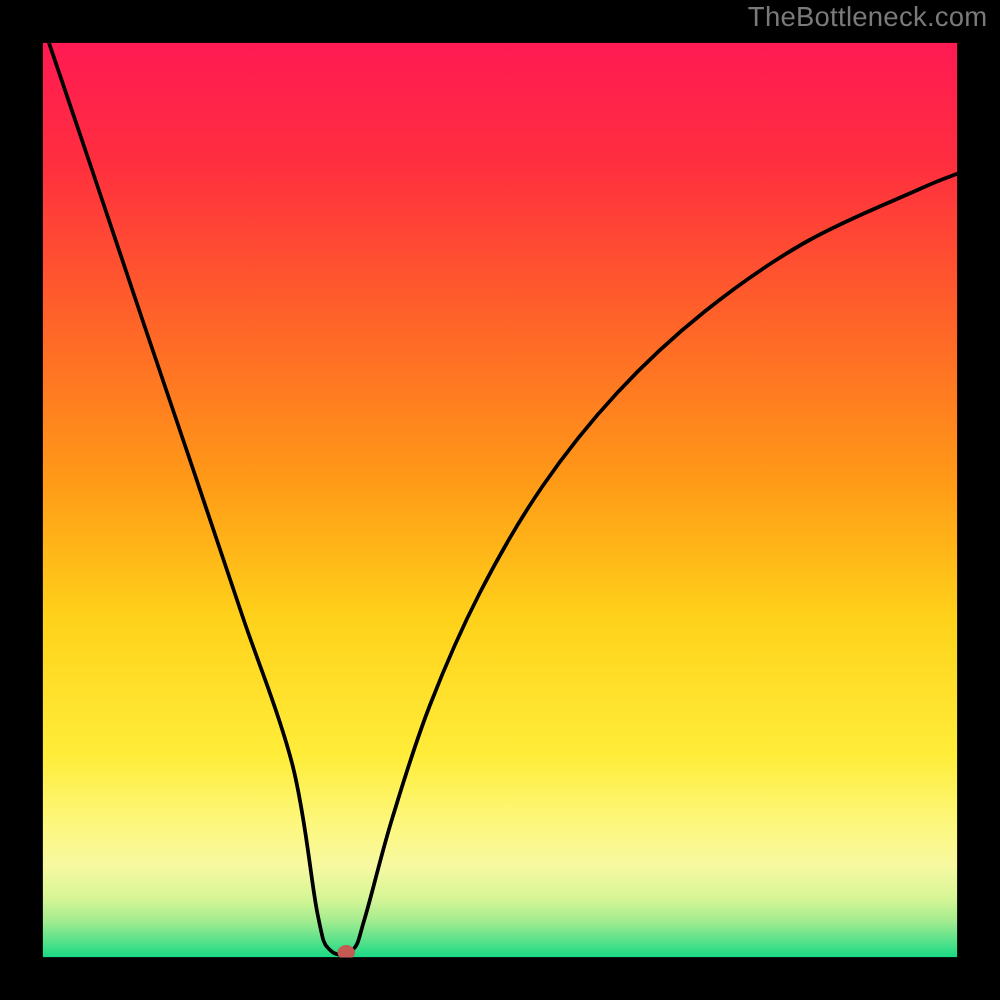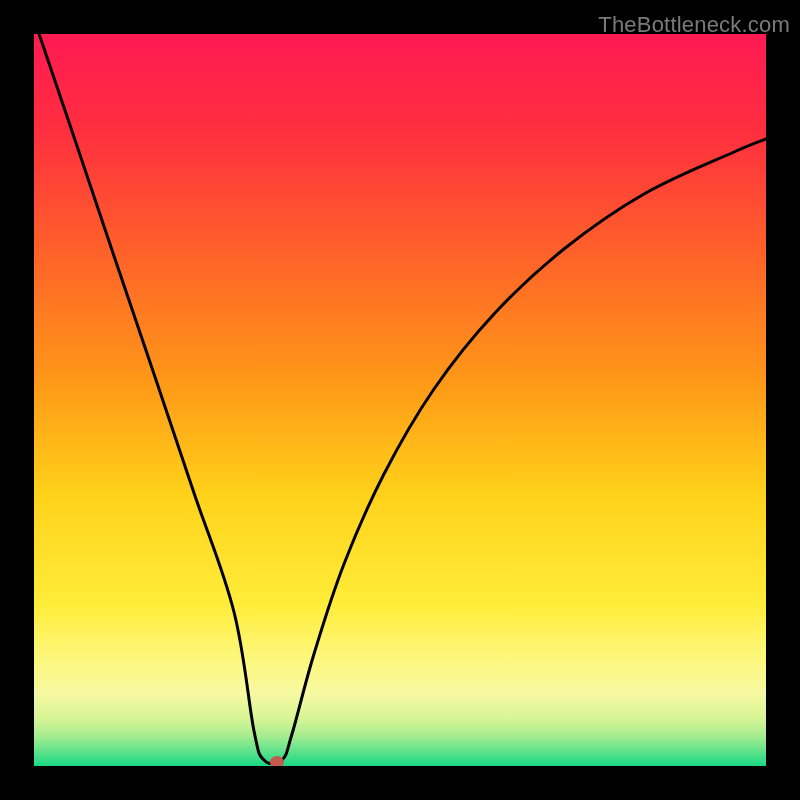--- a/index.html
+++ b/index.html
@@ -43,21 +43,21 @@
   }
   .marker {
     position: absolute;
     width: 14px;
     height: 12px;
     border-radius: 50%;
     transform: translate(-50%, -50%);
   }
   .watermark {
     position: absolute;
-    top: 12px;
+    top: 1px;
     right: 10px;
     color: #7a7a7a;
     font-size: 22px;
     font-weight: 500;
     letter-spacing: 0.2px;
     user-select: none;
   }
 </style>
 </head>
 <body>

